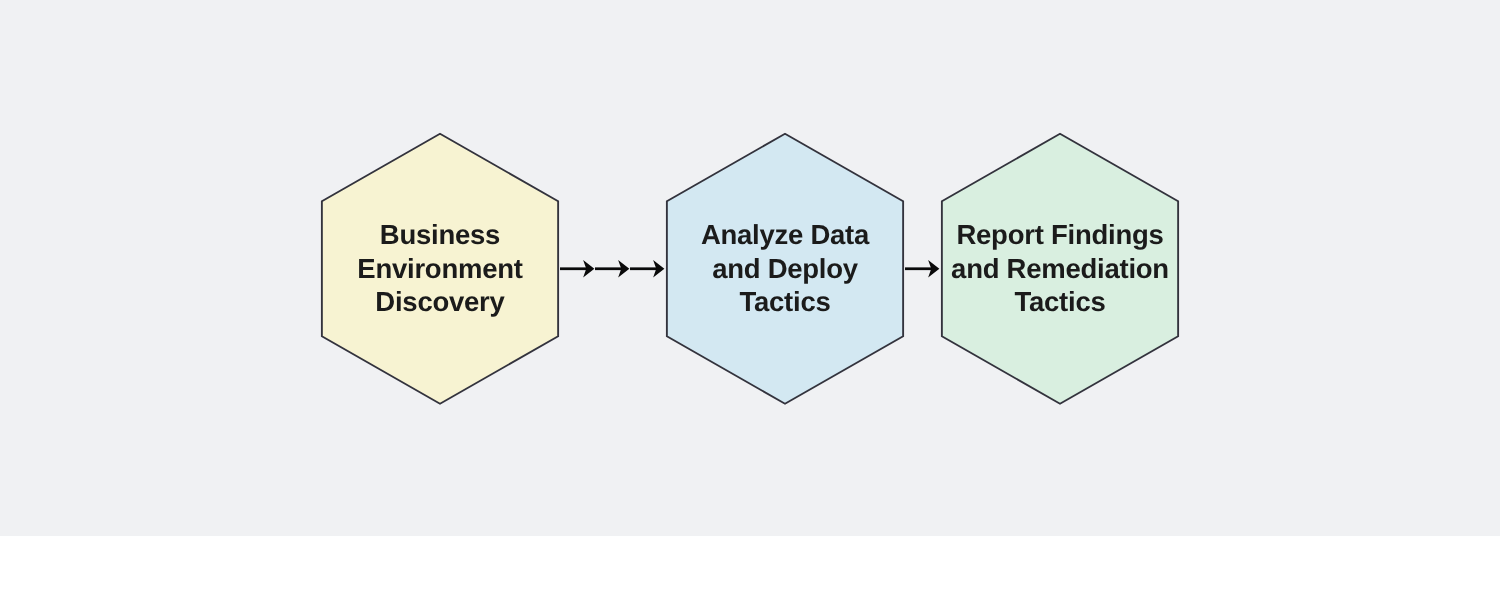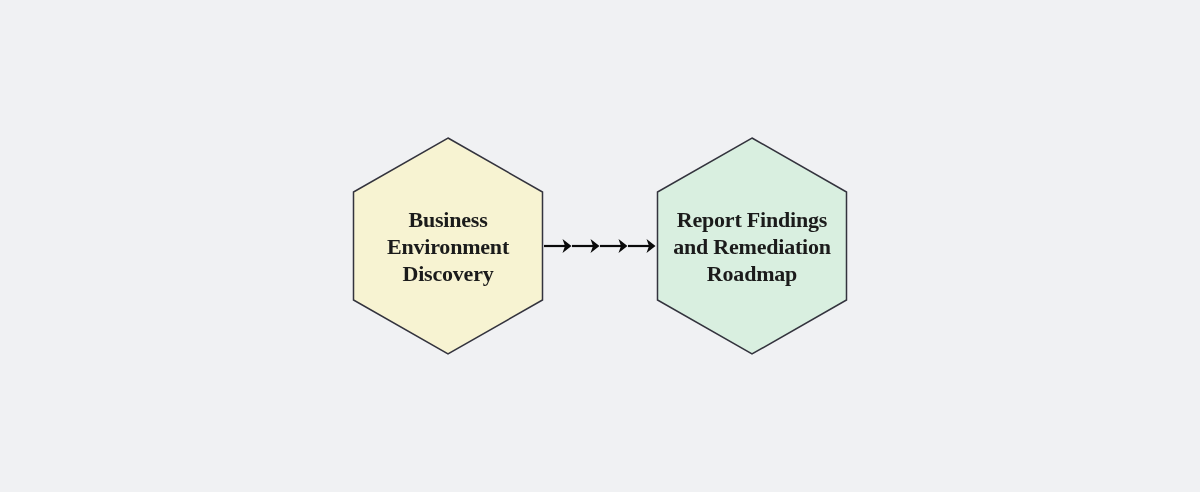--- a/index.html
+++ b/index.html
@@ -1,27 +1,27 @@
 <!DOCTYPE html>
 <html style="--canvas-bg: #f0f1f3; --node-border: #33333d; --node-text: #1b1b1b; --arrow-color: #0a0a0a;"><head>
 <meta charset="utf-8">
 <style>
   html, body {
     margin: 0;
     padding: 0;
   }
   .canvas {
     width: 1200px;
-    height: 492px;
+    height: 429px;
     background: var(--canvas-bg, #f0f1f3);
     display: flex;
     align-items: center;
     justify-content: center;
     overflow: hidden;
-    font-family: Liberation Serif, serif;
+    font-family: Liberation Sans, sans-serif;
   }
   .flow {
     display: flex;
     align-items: center;
   }
   .node {
     position: relative;
     width: 192px;
     height: 218px;
     flex: 0 0 auto;
@@ -105,31 +105,39 @@
     </div>
 
 
     <div class="arrow">
       <svg width="28" height="218" viewBox="0 0 28 218">
         <line x1="0" y1="109" x2="24" y2="109"></line>
         <path d="M18.5,102 L27.5,109 L18.5,116 L21,109 Z"></path>
       </svg>
     </div>
 
+    <div class="node">
+      <svg width="192" height="218" viewBox="0 0 192 218">
+        <polygon points="96,1 190.5,55 190.5,163 96,217 1.5,163 1.5,55" fill="#d3e8f2"></polygon>
+      </svg>
+      <div class="label">Analyze Data
+and Deploy
+Tactics</div>
+    </div>
 
     <div class="arrow">
       <svg width="28" height="218" viewBox="0 0 28 218">
         <line x1="0" y1="109" x2="24" y2="109"></line>
         <path d="M18.5,102 L27.5,109 L18.5,116 L21,109 Z"></path>
       </svg>
     </div>
 
     <div class="node">
       <svg width="192" height="218" viewBox="0 0 192 218">
         <polygon points="96,1 190.5,55 190.5,163 96,217 1.5,163 1.5,55" fill="#d9efe0"></polygon>
       </svg>
       <div class="label">Report Findings
 and Remediation
-Roadmap</div>
+Tactics</div>
     </div>
 
   </div>
 </div>
 
 </body></html>

